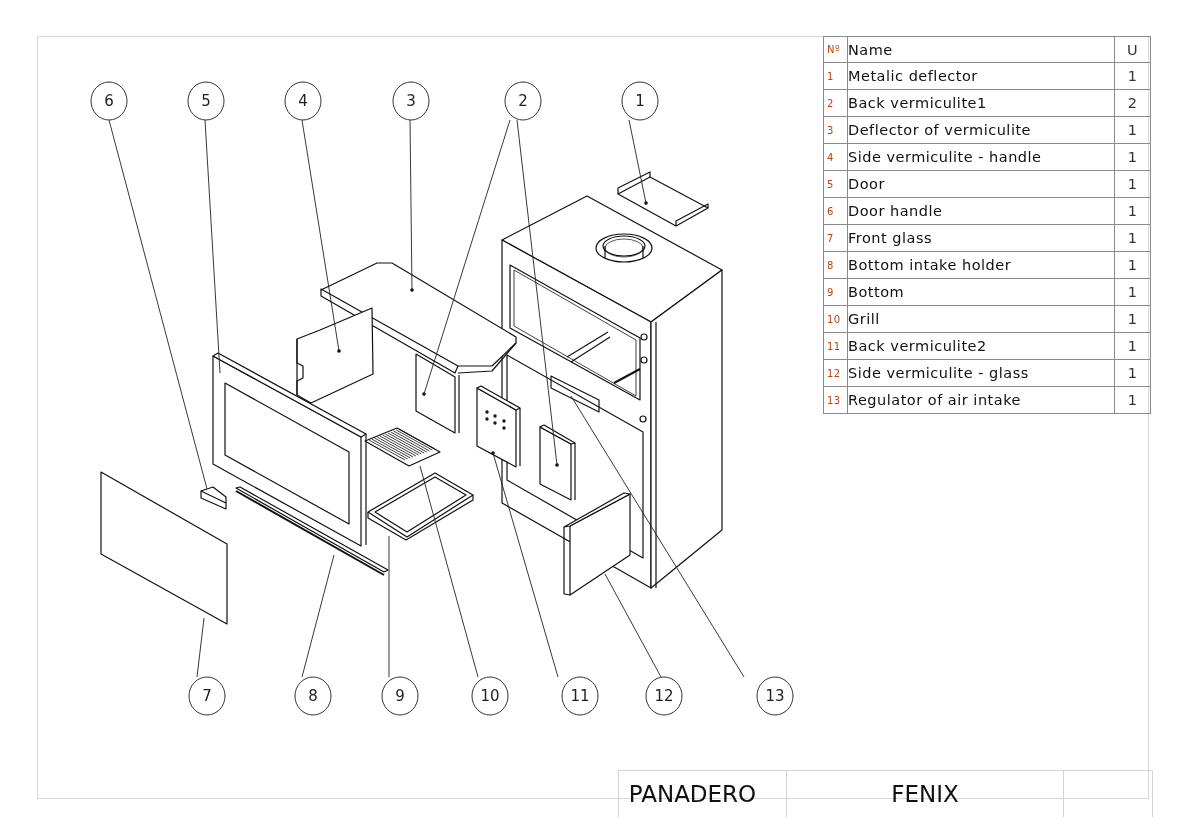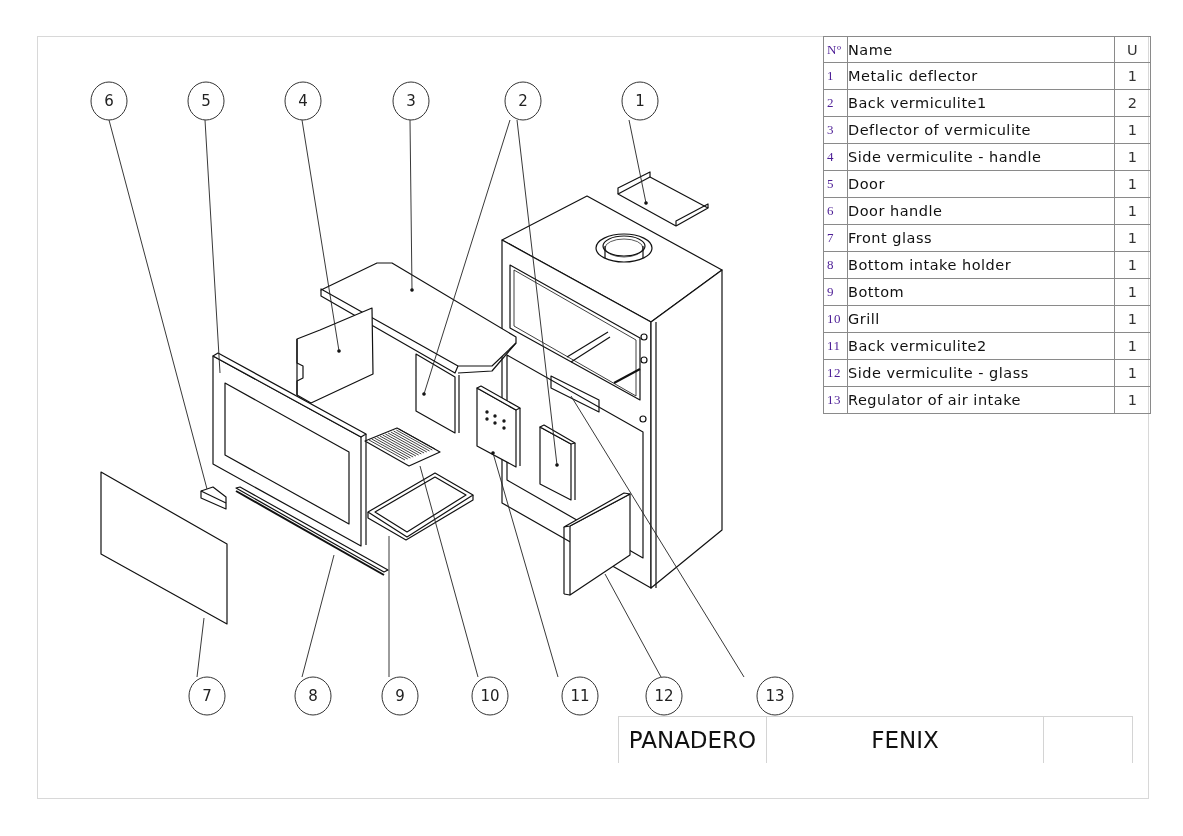--- a/index.html
+++ b/index.html
@@ -5,29 +5,29 @@
   html, body { margin: 0; padding: 0; background: #ffffff; }
   body { width: 1183px; height: 836px; position: relative; overflow: hidden;
          font-family: "DejaVu Sans", sans-serif; color: #111; }
   #sheet { position: absolute; left: 37px; top: 36px; width: 1112px; height: 763px;
            border: 1px solid #d8d8d8; box-sizing: border-box; }
   #drawing { position: absolute; left: 0; top: 0; }
   #bom { position: absolute; left: 823px; top: 36px; border-collapse: collapse;
          font-size: 14.5px; letter-spacing: 0.5px; }
   #bom td, #bom th { border: 1px solid #8a8a8a; padding: 0; height: 26px; font-weight: normal; }
   #bom th { height: 25px; }
-  #bom .c-no { width: 24px; text-align: left; padding-left: 3px; font-size: 13px; color:#4c1d95; box-sizing: border-box; font-family: Liberation Serif, serif; }
+  #bom .c-no { width: 24px; text-align: left; padding-left: 3px; font-size: 10px; color:#c2410c; box-sizing: border-box; }
   #bom .c-name { width: 266px; text-align: left; }
   #bom .c-u { width: 35px; text-align: center; color:#333; }
-  #title-block { position: absolute; left: 618px; top: 716px; height: 46px;
+  #title-block { position: absolute; left: 618px; top: 770px; height: 46px;
                  display: flex; border-top: 1px solid #d4d4d4; }
   #title-block div { border-left: 1px solid #d4d4d4; display: flex; align-items: center;
                      justify-content: center; font-size: 23px; box-sizing: border-box; }
   #tb-company { width: 148px; }
-  #tb-product { width: 277px; }
+  #tb-product { width: 277px; margin-left: 20px; }
   #tb-empty { width: 90px; border-right: 1px solid #d4d4d4; }
   .balloon-text { font-family: "DejaVu Sans", sans-serif; font-size: 15px; fill: #222; }
 </style>
 </head>
 <body>
 
 <div id="sheet"></div>
 
 <svg id="drawing" width="1183" height="836" fill="none" stroke="#111" stroke-width="1.2" stroke-linejoin="round">
 

